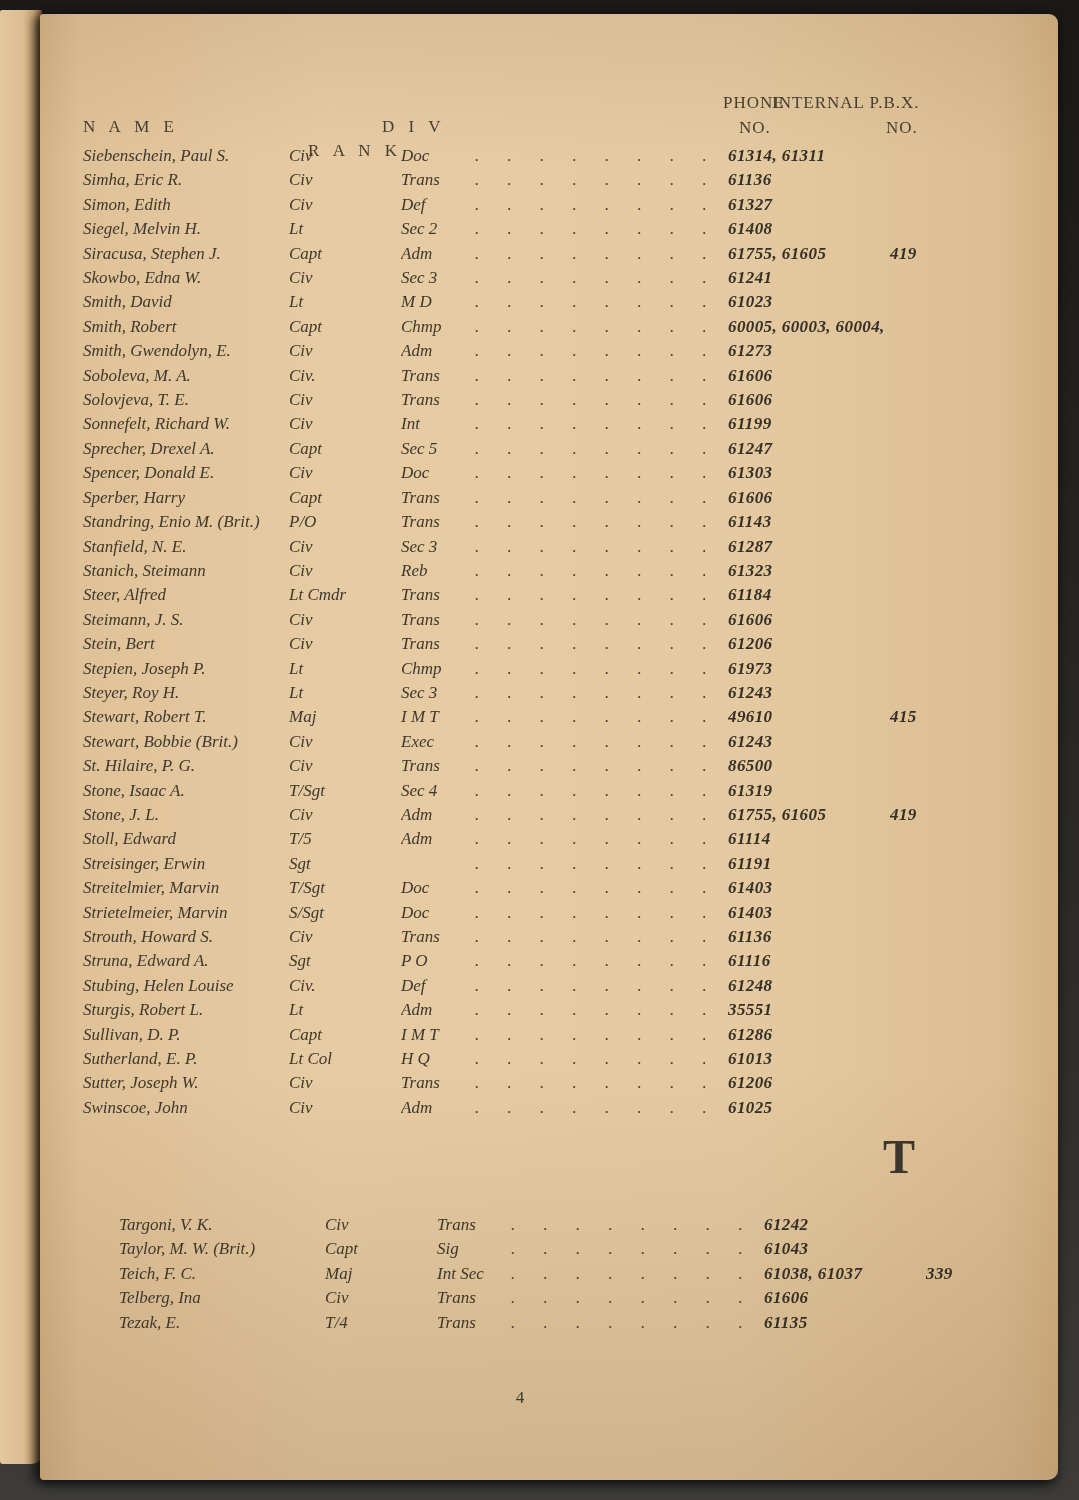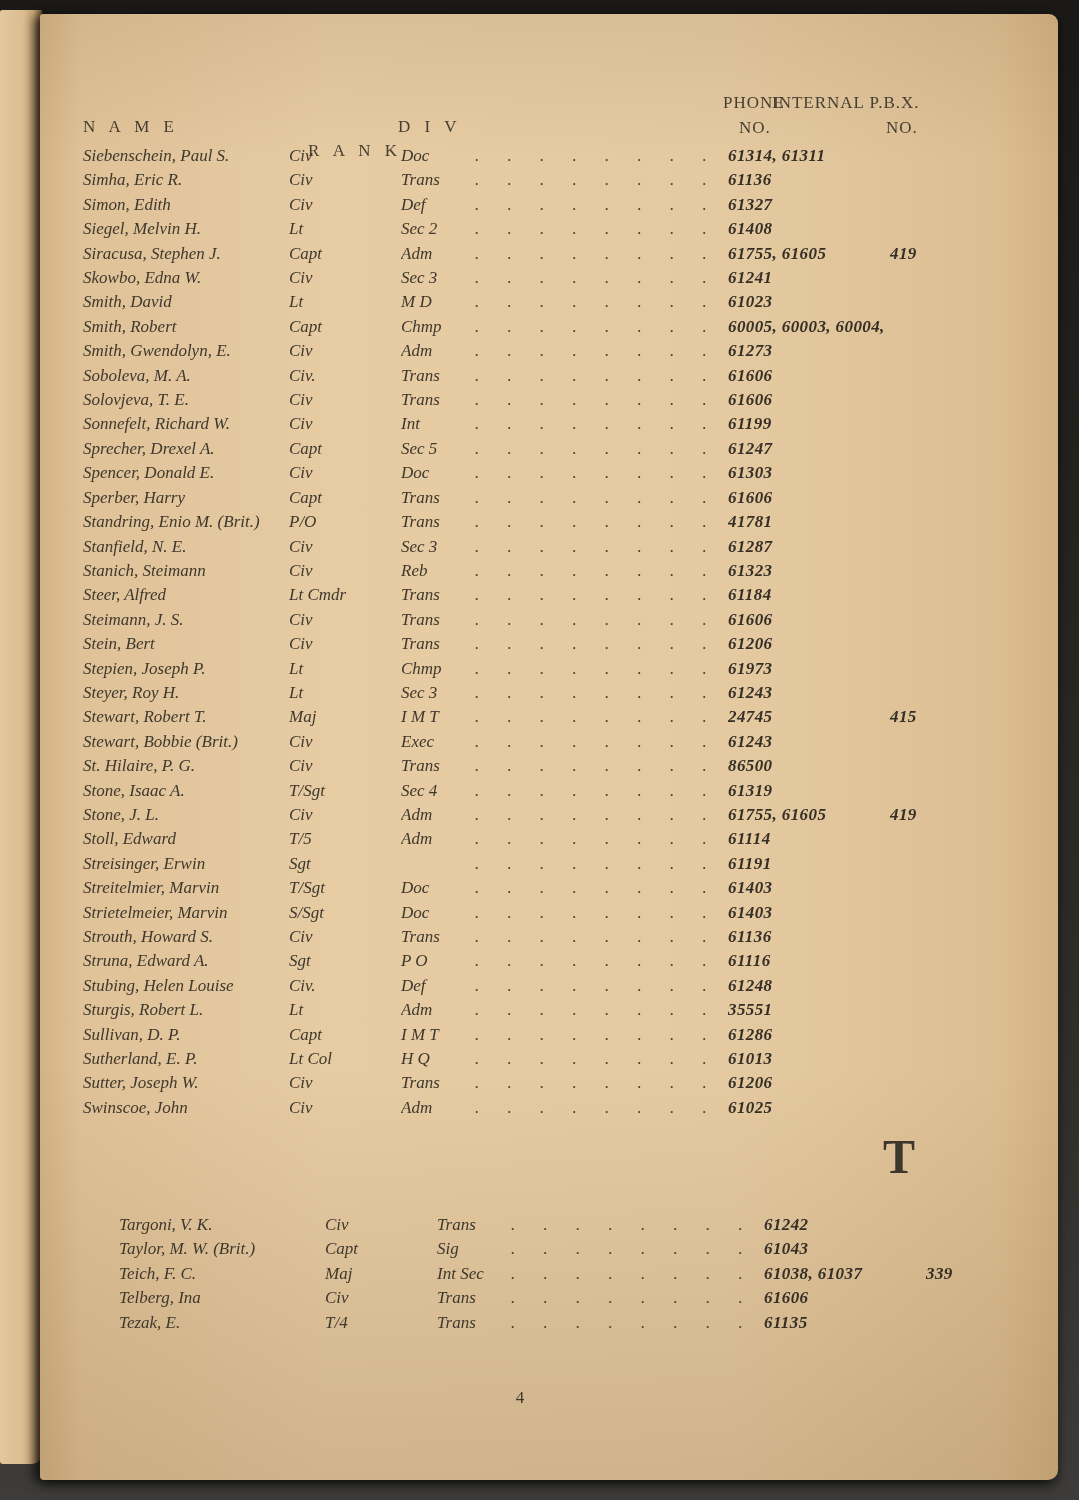--- a/index.html
+++ b/index.html
@@ -44,21 +44,21 @@
 </head>
 <body>
 
 <div class="prev-page-edge"></div>
 
 <div class="page">
 
   <div>
     <span class="hdr sp" style="left:43px;top:103px;">N A M E</span>
     <span class="hdr sp" style="left:268px;top:103px;margin-top:24px;">R A N K</span>
-    <span class="hdr sp" style="left:358px;top:103px;">D I V</span>
+    <span class="hdr sp" style="left:342px;top:103px;">D I V</span>
     <span class="hdr tight" style="left:683px;top:79px;">PHONE</span>
     <span class="hdr tight" style="left:732px;top:79px;">INTERNAL P.B.X.</span>
     <span class="hdr tight" style="left:699px;top:104px;">NO.</span>
     <span class="hdr tight" style="left:846px;top:104px;">NO.</span>
   </div>
 
   <div id="rows-s" class="rows" style="top:130px;">
       <div class="row">
         <span class="c-name">Siebenschein, Paul S.</span>
         <span class="c-rank">Civ</span>
@@ -177,21 +177,21 @@
         <span class="c-div">Trans</span>
         <span class="c-dots">. . . . . . . .</span>
         <span class="c-phone">61606</span>
         <span class="c-pbx"></span>
       </div>
       <div class="row">
         <span class="c-name">Standring, Enio M. (Brit.)</span>
         <span class="c-rank">P/O</span>
         <span class="c-div">Trans</span>
         <span class="c-dots">. . . . . . . .</span>
-        <span class="c-phone">41781</span>
+        <span class="c-phone">61143</span>
         <span class="c-pbx"></span>
       </div>
       <div class="row">
         <span class="c-name">Stanfield, N. E.</span>
         <span class="c-rank">Civ</span>
         <span class="c-div">Sec 3</span>
         <span class="c-dots">. . . . . . . .</span>
         <span class="c-phone">61287</span>
         <span class="c-pbx"></span>
       </div>
@@ -241,21 +241,21 @@
         <span class="c-div">Sec 3</span>
         <span class="c-dots">. . . . . . . .</span>
         <span class="c-phone">61243</span>
         <span class="c-pbx"></span>
       </div>
       <div class="row">
         <span class="c-name">Stewart, Robert T.</span>
         <span class="c-rank">Maj</span>
         <span class="c-div">I M T</span>
         <span class="c-dots">. . . . . . . .</span>
-        <span class="c-phone">24745</span>
+        <span class="c-phone">49610</span>
         <span class="c-pbx">415</span>
       </div>
       <div class="row">
         <span class="c-name">Stewart, Bobbie (Brit.)</span>
         <span class="c-rank">Civ</span>
         <span class="c-div">Exec</span>
         <span class="c-dots">. . . . . . . .</span>
         <span class="c-phone">61243</span>
         <span class="c-pbx"></span>
       </div>

